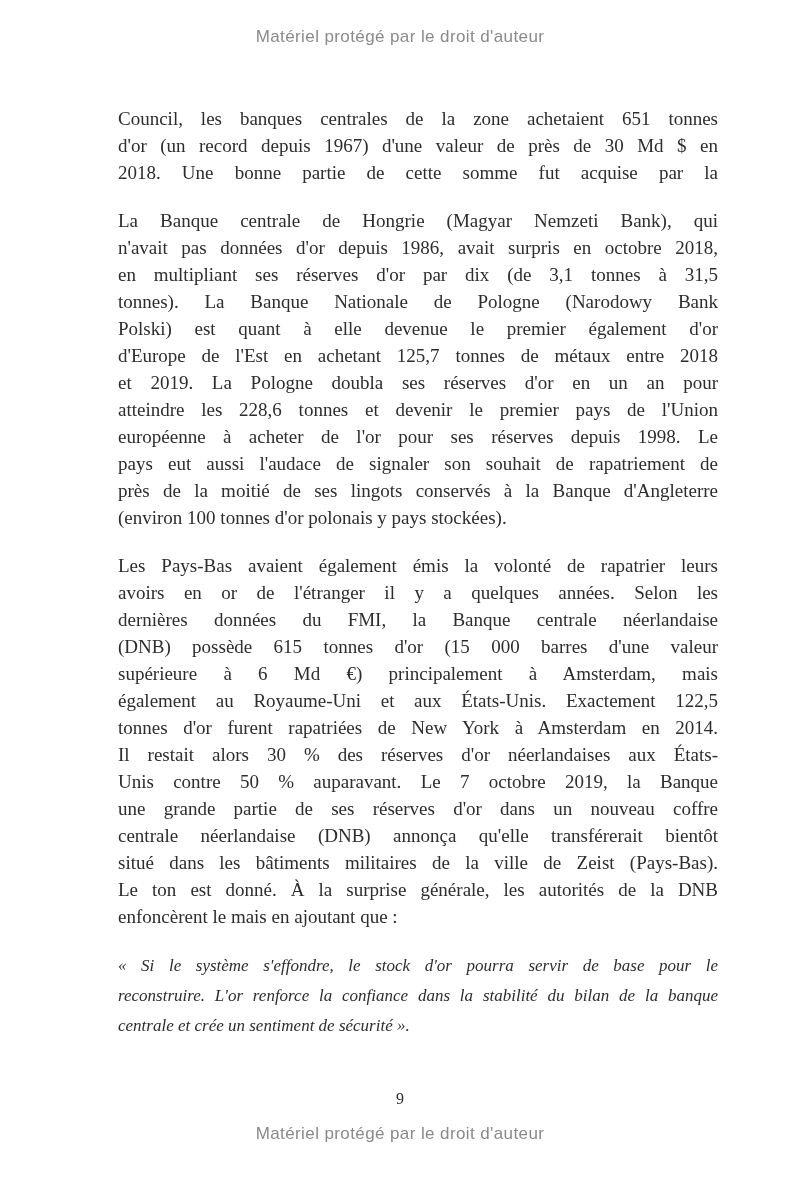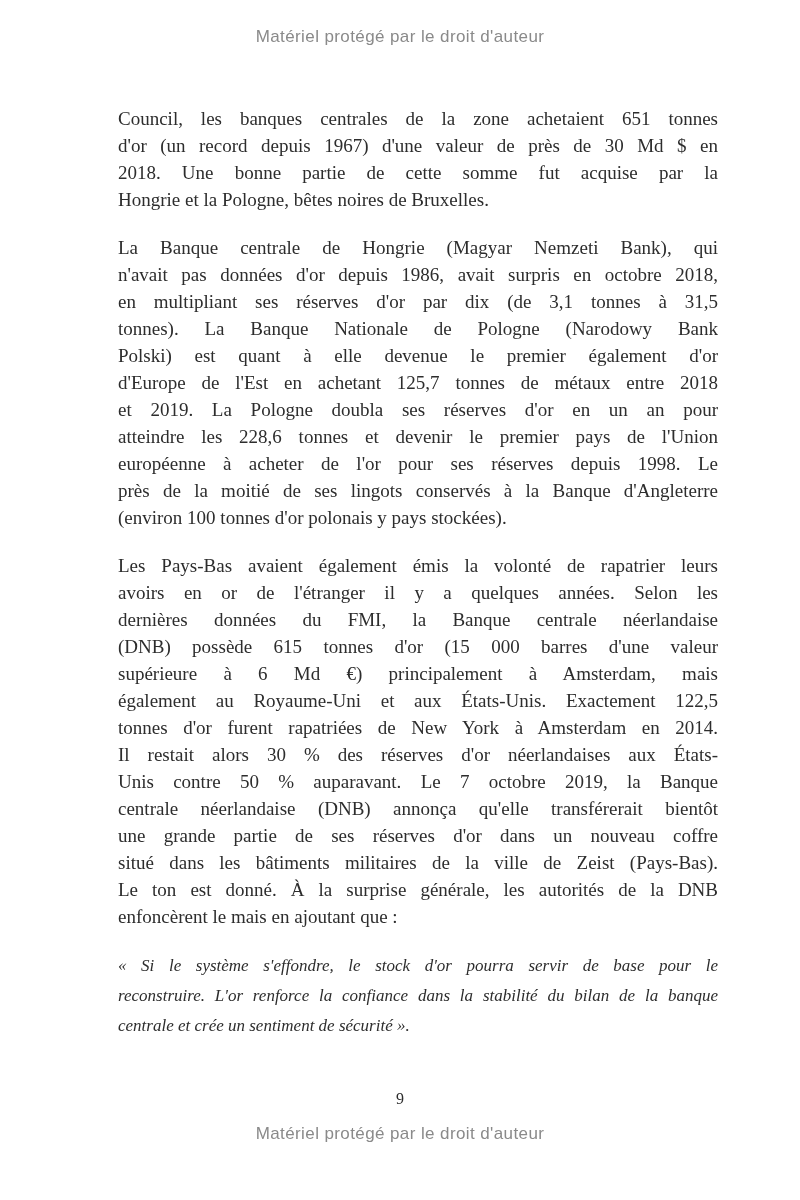--- a/index.html
+++ b/index.html
@@ -67,47 +67,47 @@
 
 <div class="book-page">
 
   <div class="notice notice-top">Matériel protégé par le droit d'auteur</div>
 
   <div class="text-block">
       <div class="para body">
         <div class="line">Council, les banques centrales de la zone achetaient 651 tonnes</div>
         <div class="line">d'or (un record depuis 1967) d'une valeur de près de 30 Md $ en</div>
         <div class="line">2018. Une bonne partie de cette somme fut acquise par la</div>
-        <div class="line last">Hongrie et la Pologne, bêtes noires de Bruxelles.</div>
       </div>
       <div class="para body">
         <div class="line">La Banque centrale de Hongrie (Magyar Nemzeti Bank), qui</div>
         <div class="line">n'avait pas données d'or depuis 1986, avait surpris en octobre 2018,</div>
         <div class="line">en multipliant ses réserves d'or par dix (de 3,1 tonnes à 31,5</div>
         <div class="line">tonnes). La Banque Nationale de Pologne (Narodowy Bank</div>
         <div class="line">Polski) est quant à elle devenue le premier également d'or</div>
         <div class="line">d'Europe de l'Est en achetant 125,7 tonnes de métaux entre 2018</div>
         <div class="line">et 2019. La Pologne doubla ses réserves d'or en un an pour</div>
         <div class="line">atteindre les 228,6 tonnes et devenir le premier pays de l'Union</div>
         <div class="line">européenne à acheter de l'or pour ses réserves depuis 1998. Le</div>
+        <div class="line">pays eut aussi l'audace de signaler son souhait de rapatriement de</div>
         <div class="line">près de la moitié de ses lingots conservés à la Banque d'Angleterre</div>
         <div class="line last">(environ 100 tonnes d'or polonais y pays stockées).</div>
       </div>
       <div class="para body">
         <div class="line">Les Pays-Bas avaient également émis la volonté de rapatrier leurs</div>
         <div class="line">avoirs en or de l'étranger il y a quelques années. Selon les</div>
         <div class="line">dernières données du FMI, la Banque centrale néerlandaise</div>
         <div class="line">(DNB) possède 615 tonnes d'or (15&nbsp;000 barres d'une valeur</div>
         <div class="line">supérieure à 6 Md €) principalement à Amsterdam, mais</div>
         <div class="line">également au Royaume-Uni et aux États-Unis. Exactement 122,5</div>
         <div class="line">tonnes d'or furent rapatriées de New York à Amsterdam en 2014.</div>
         <div class="line">Il restait alors 30&nbsp;% des réserves d'or néerlandaises aux États-</div>
         <div class="line">Unis contre 50&nbsp;% auparavant. Le 7 octobre 2019, la Banque</div>
+        <div class="line">une grande partie de ses réserves d'or dans un nouveau coffre</div>
         <div class="line">centrale néerlandaise (DNB) annonça qu'elle transférerait bientôt</div>
-        <div class="line">une grande partie de ses réserves d'or dans un nouveau coffre</div>
         <div class="line">situé dans les bâtiments militaires de la ville de Zeist (Pays-Bas).</div>
         <div class="line">Le ton est donné. À la surprise générale, les autorités de la DNB</div>
         <div class="line last">enfoncèrent le mais en ajoutant que :</div>
       </div>
       <div class="para quote">
         <div class="line">« Si le système s'effondre, le stock d'or pourra servir de base pour le</div>
         <div class="line">reconstruire. L'or renforce la confiance dans la stabilité du bilan de la banque</div>
         <div class="line last">centrale et crée un sentiment de sécurité ».</div>
       </div>
     </div>

